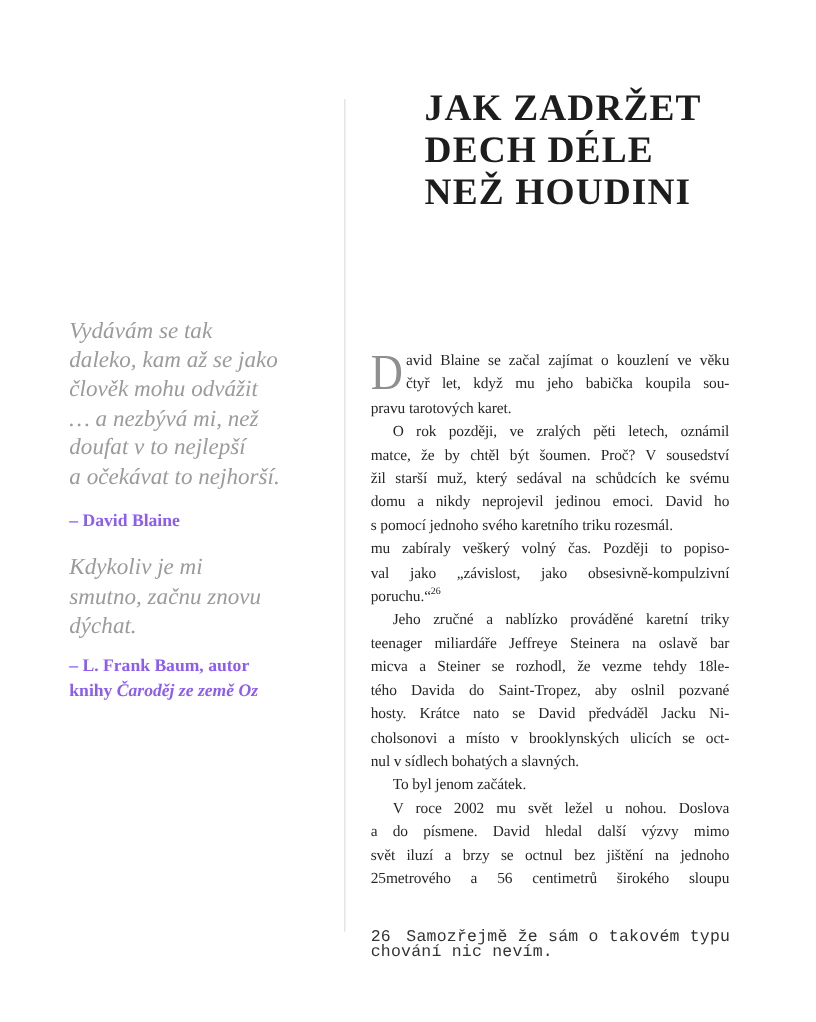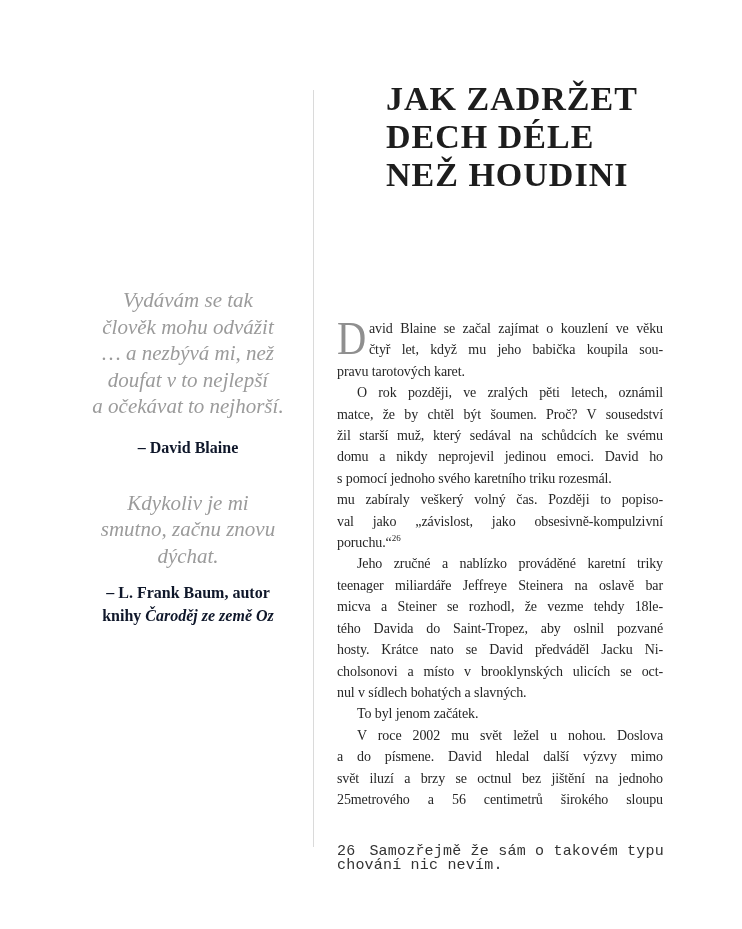--- a/index.html
+++ b/index.html
@@ -26,38 +26,38 @@
     font-weight:bold;
     letter-spacing:1px;
     color:#1d1d1d;
   }
   .title .tline { display:block; }
   
   .sidebar {
     position:absolute;
     left:63px; top:287px;
     width:250px;
-    text-align:center;
+    text-align:left;
     color:#9b9b9b;
   }
   .quote {
     font-style:italic;
     font-size:21px;
     line-height:26.5px;
     color:#9b9b9b;
   }
   .quote .qline { display:block; }
   .attr {
     font-size:16px;
     line-height:20px;
     font-weight:bold;
-    color:#0f172a;
+    color:#8b5cf6;
   }
   .attr1 { margin-top:18px; }
-  .quote2 { margin-top:32px; }
+  .quote2 { margin-top:18px; }
   .attr2 { margin-top:12px; line-height:23px; }
   .attr .block { display:block; }
   
   .bodycol {
     position:absolute;
     left:337px; top:318px;
     width:326px;
     font-size:14px;
     line-height:21.4px;
     letter-spacing:-0.1px;
@@ -109,20 +109,21 @@
 
   <h1 class="title">
     <span class="tline">JAK ZADRŽET</span>
     <span class="tline">DECH DÉLE</span>
     <span class="tline">NEŽ HOUDINI</span>
   </h1>
 
   <aside class="sidebar">
     <div class="quote quote1">
       <span class="qline">Vydávám se tak</span>
+      <span class="qline">daleko, kam až se jako</span>
       <span class="qline">člověk mohu odvážit</span>
       <span class="qline">… a nezbývá mi, než</span>
       <span class="qline">doufat v to nejlepší</span>
       <span class="qline">a očekávat to nejhorší.</span>
     </div>
     <div class="attr attr1">– David Blaine</div>
 
     <div class="quote quote2">
       <span class="qline">Kdykoliv je mi</span>
       <span class="qline">smutno, začnu znovu</span>

